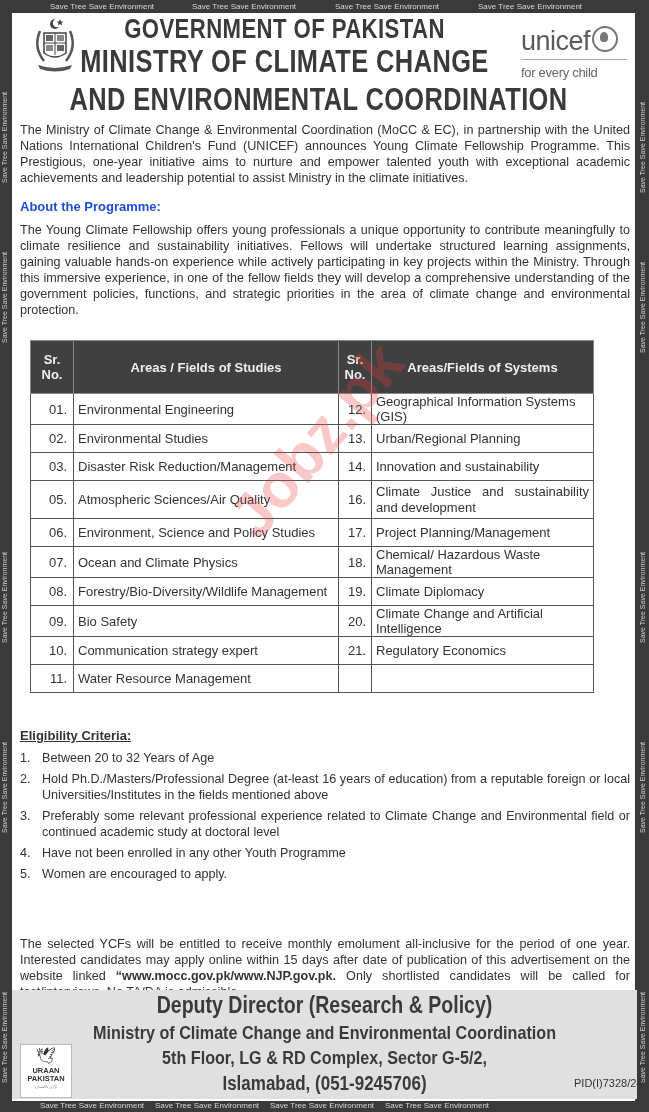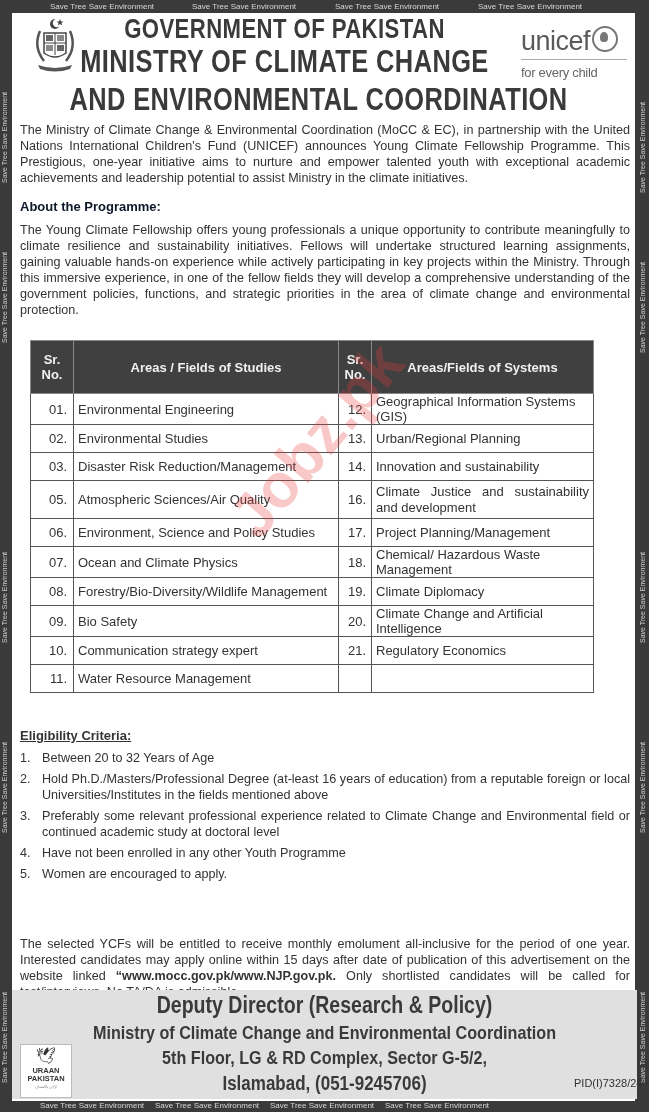--- a/index.html
+++ b/index.html
@@ -24,21 +24,21 @@
     .t3 { top:82px; font-size:31px; left:-6px; }
     .unicef { position:absolute; left:521px; top:18px; width:110px;margin-top:8px; }
     .unicef-name { font-size:27px; color:#5a5a5a; letter-spacing:-0.5px; line-height:30px; }
     .unicef-globe { display:inline-block; width:22px; height:22px; border-radius:50%; border:2px solid #777; vertical-align:-2px; margin-left:2px; position:relative; }
     .unicef-globe::after { content:""; position:absolute; left:6px; top:4px; width:8px; height:10px; border-radius:50% 50% 40% 40%; background:#777; }
     .unicef-rule { height:1px; background:#aaa; margin:3px 0 3px 0; width:106px; }
     .unicef-tag { font-size:13px; color:#666; line-height:20px; letter-spacing:-0.3px; }
 
     .para { position:absolute; left:20px; width:610px; font-size:12.6px; line-height:16px; text-align:justify; color:#333; }
     .p1 { top:122px; }
-    .about { position:absolute; left:20px; top:199px; font-size:13px; font-weight:bold; color:#0f172a; }
+    .about { position:absolute; left:20px; top:199px; font-size:13px; font-weight:bold; color:#1d4ed8; }
     .p2 { top:222px; }
 
     table.fields { position:absolute; left:30px; top:340px; width:564px; border-collapse:collapse; font-size:13px; color:#333; }
     table.fields th { background:#404040; color:#f0f0f0; font-weight:bold; height:50px; border:1px solid #888; font-size:13px; }
     table.fields td { border:1px solid #555; padding:0 4px; height:27px; }
     table.fields td.sr { text-align:right; width:32px; padding-right:6px; }
     table.fields td.sr2 { text-align:right; width:22px; padding-right:5px; }
     table.fields tr.tall td { height:37px; }
     .cell-text { display:block; }
     .cell-just { text-align:justify; line-height:16px; }

